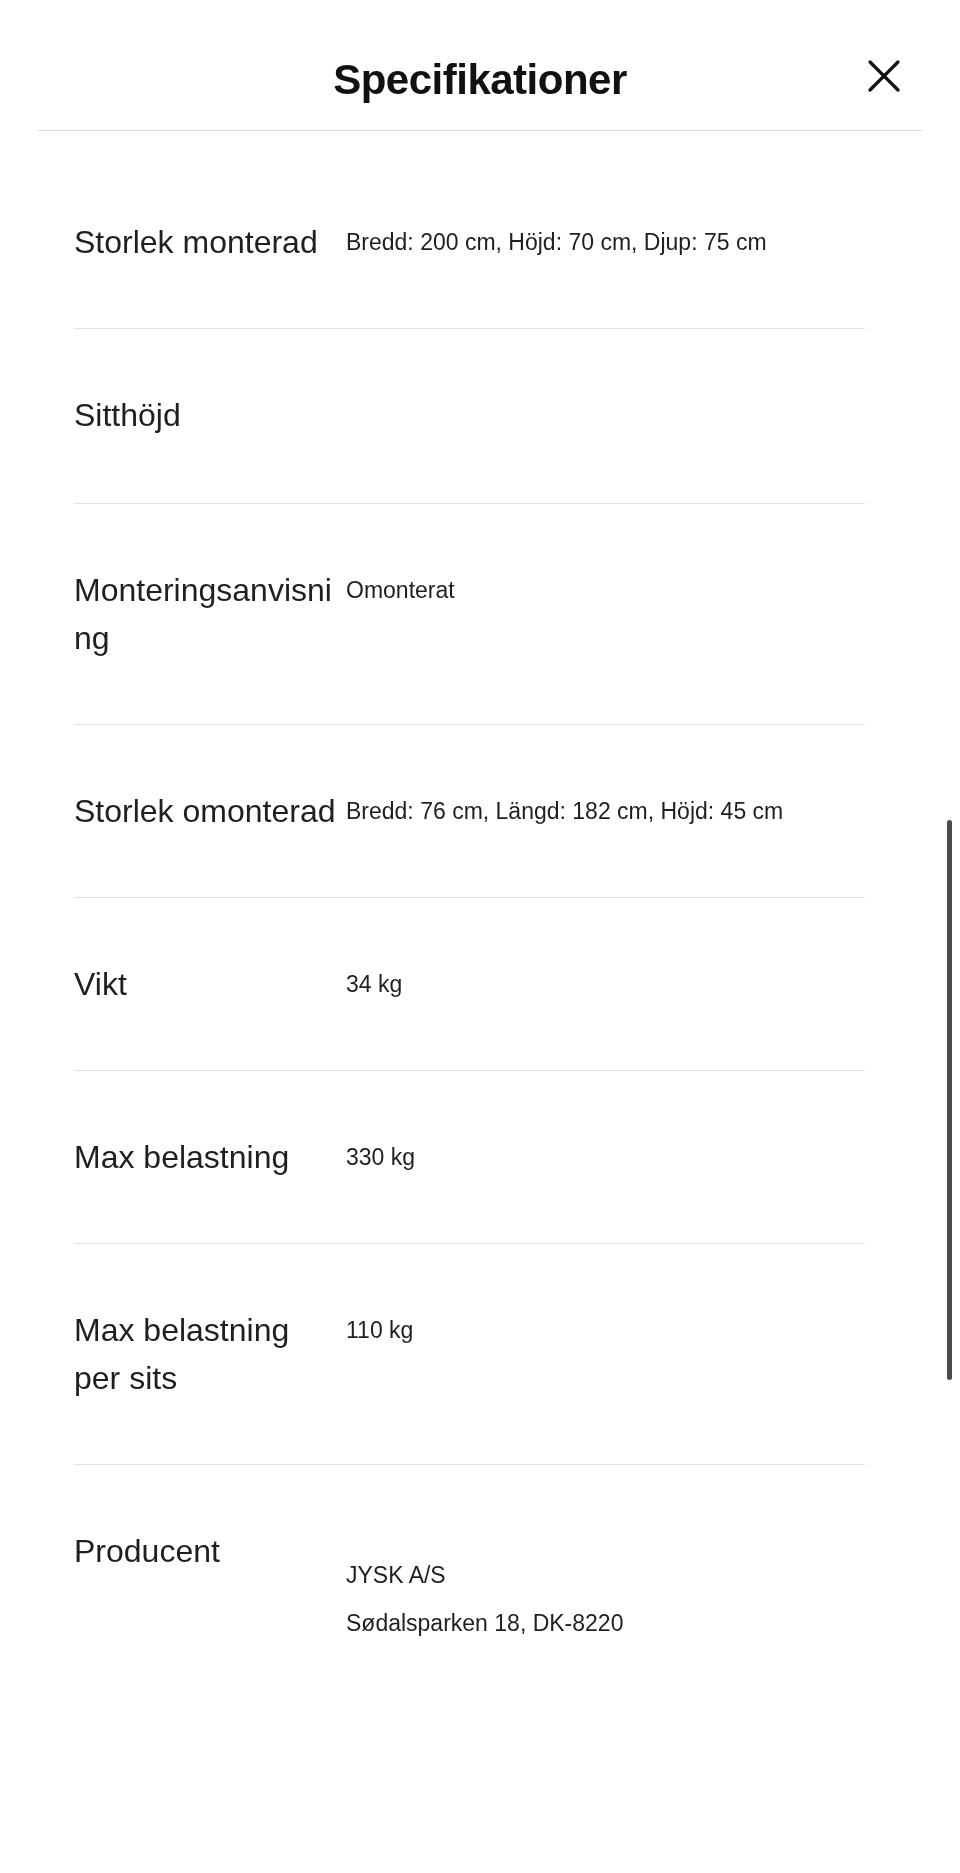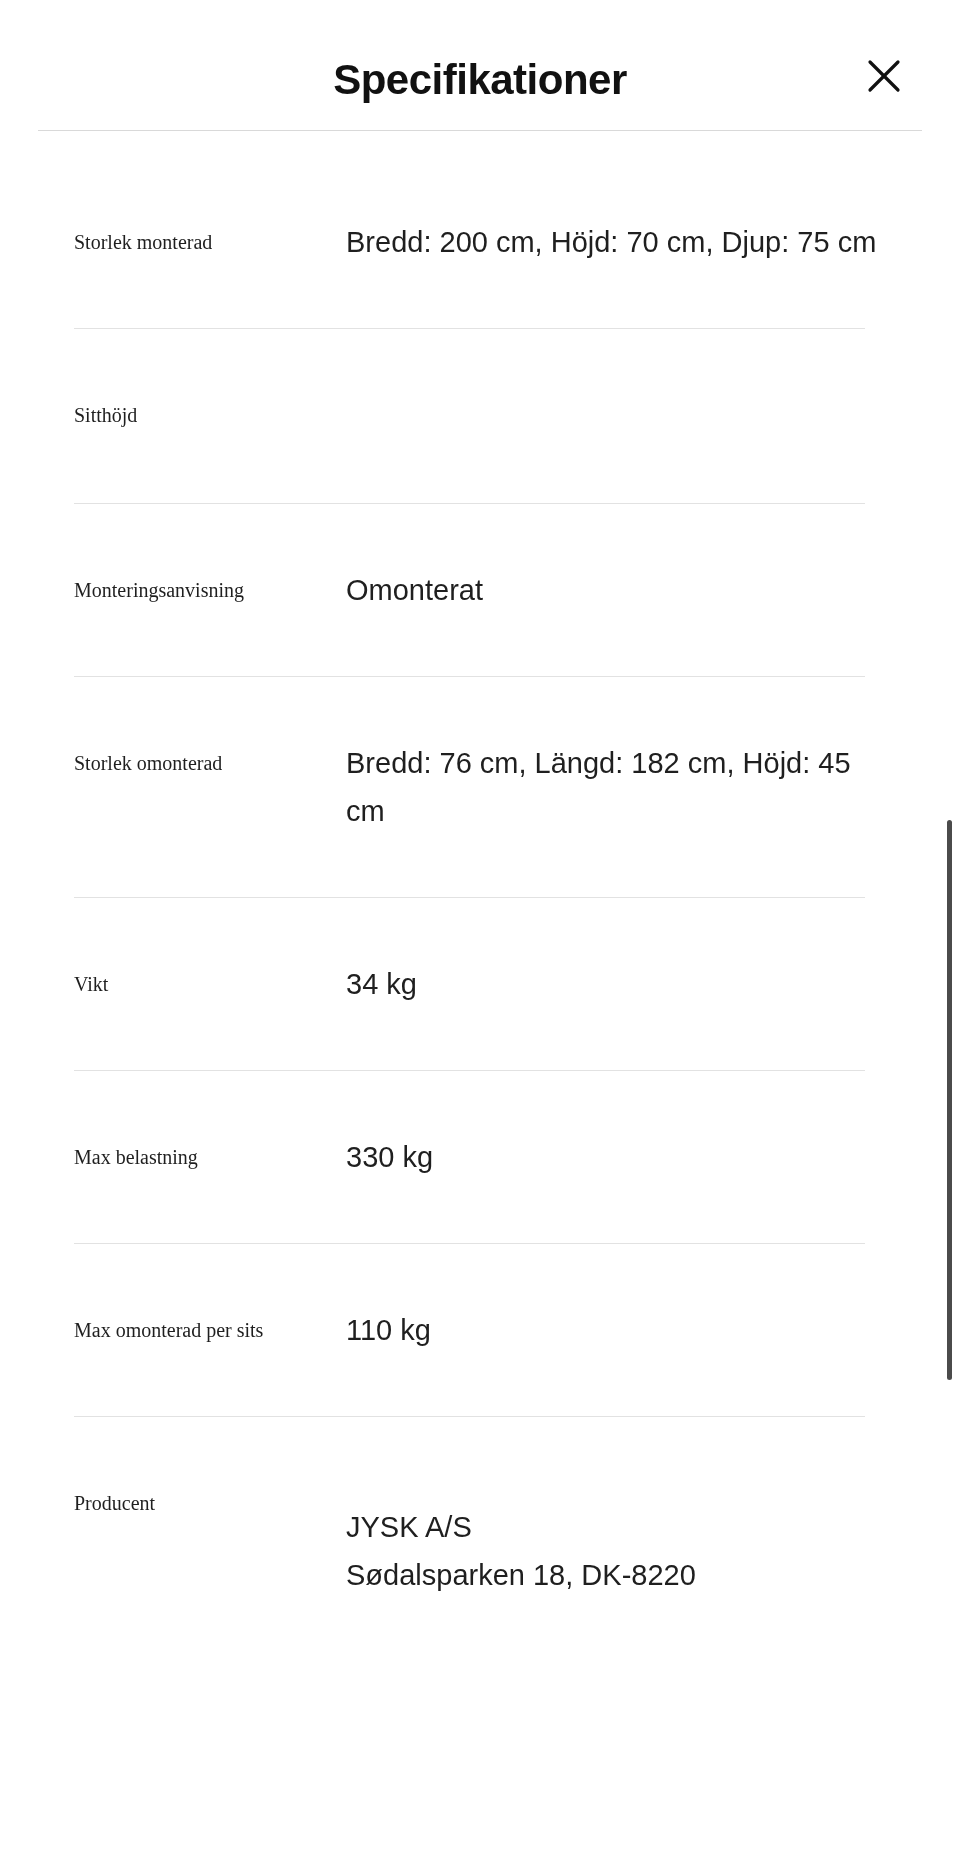--- a/index.html
+++ b/index.html
@@ -89,35 +89,34 @@
 
   .spec-row-inner {
     display: flex;
     width: 100%;
     align-items: flex-start;
   }
 
   .spec-label {
     width: 272px;
     flex: 0 0 272px;
-    font-size: 20px;
+    font-size: 32px;
     line-height: 48px;
     color: #1f1f1f;
     font-weight: 400;
     padding-right: 4px;
     box-sizing: border-box;
     word-wrap: break-word;
     overflow-wrap: break-word;
     hyphens: auto;
-    font-family: Liberation Serif, serif;
   }
 
   .spec-value {
     flex: 1 1 auto;
-    font-size: 29px;
+    font-size: 23px;
     line-height: 48px;
     color: #1f1f1f;
     font-weight: 400;
     box-sizing: border-box;
   }
 
   .row-divider {
     height: 1px;
     background: #e2e2e2;
     margin: 0 95px 0 74px;
@@ -218,21 +217,21 @@
           <div class="spec-label">Max belastning</div>
           <div class="spec-value">330 kg</div>
         </div>
       </div>
       <div class="row-divider"></div>
     </li>
 
     <li>
       <div class="spec-row r6">
         <div class="spec-row-inner">
-          <div class="spec-label">Max omonterad per sits</div>
+          <div class="spec-label">Max belastning per sits</div>
           <div class="spec-value">110 kg</div>
         </div>
       </div>
       <div class="row-divider"></div>
     </li>
 
 
     <li>
       <div class="spec-row r8">
         <div class="spec-row-inner">

